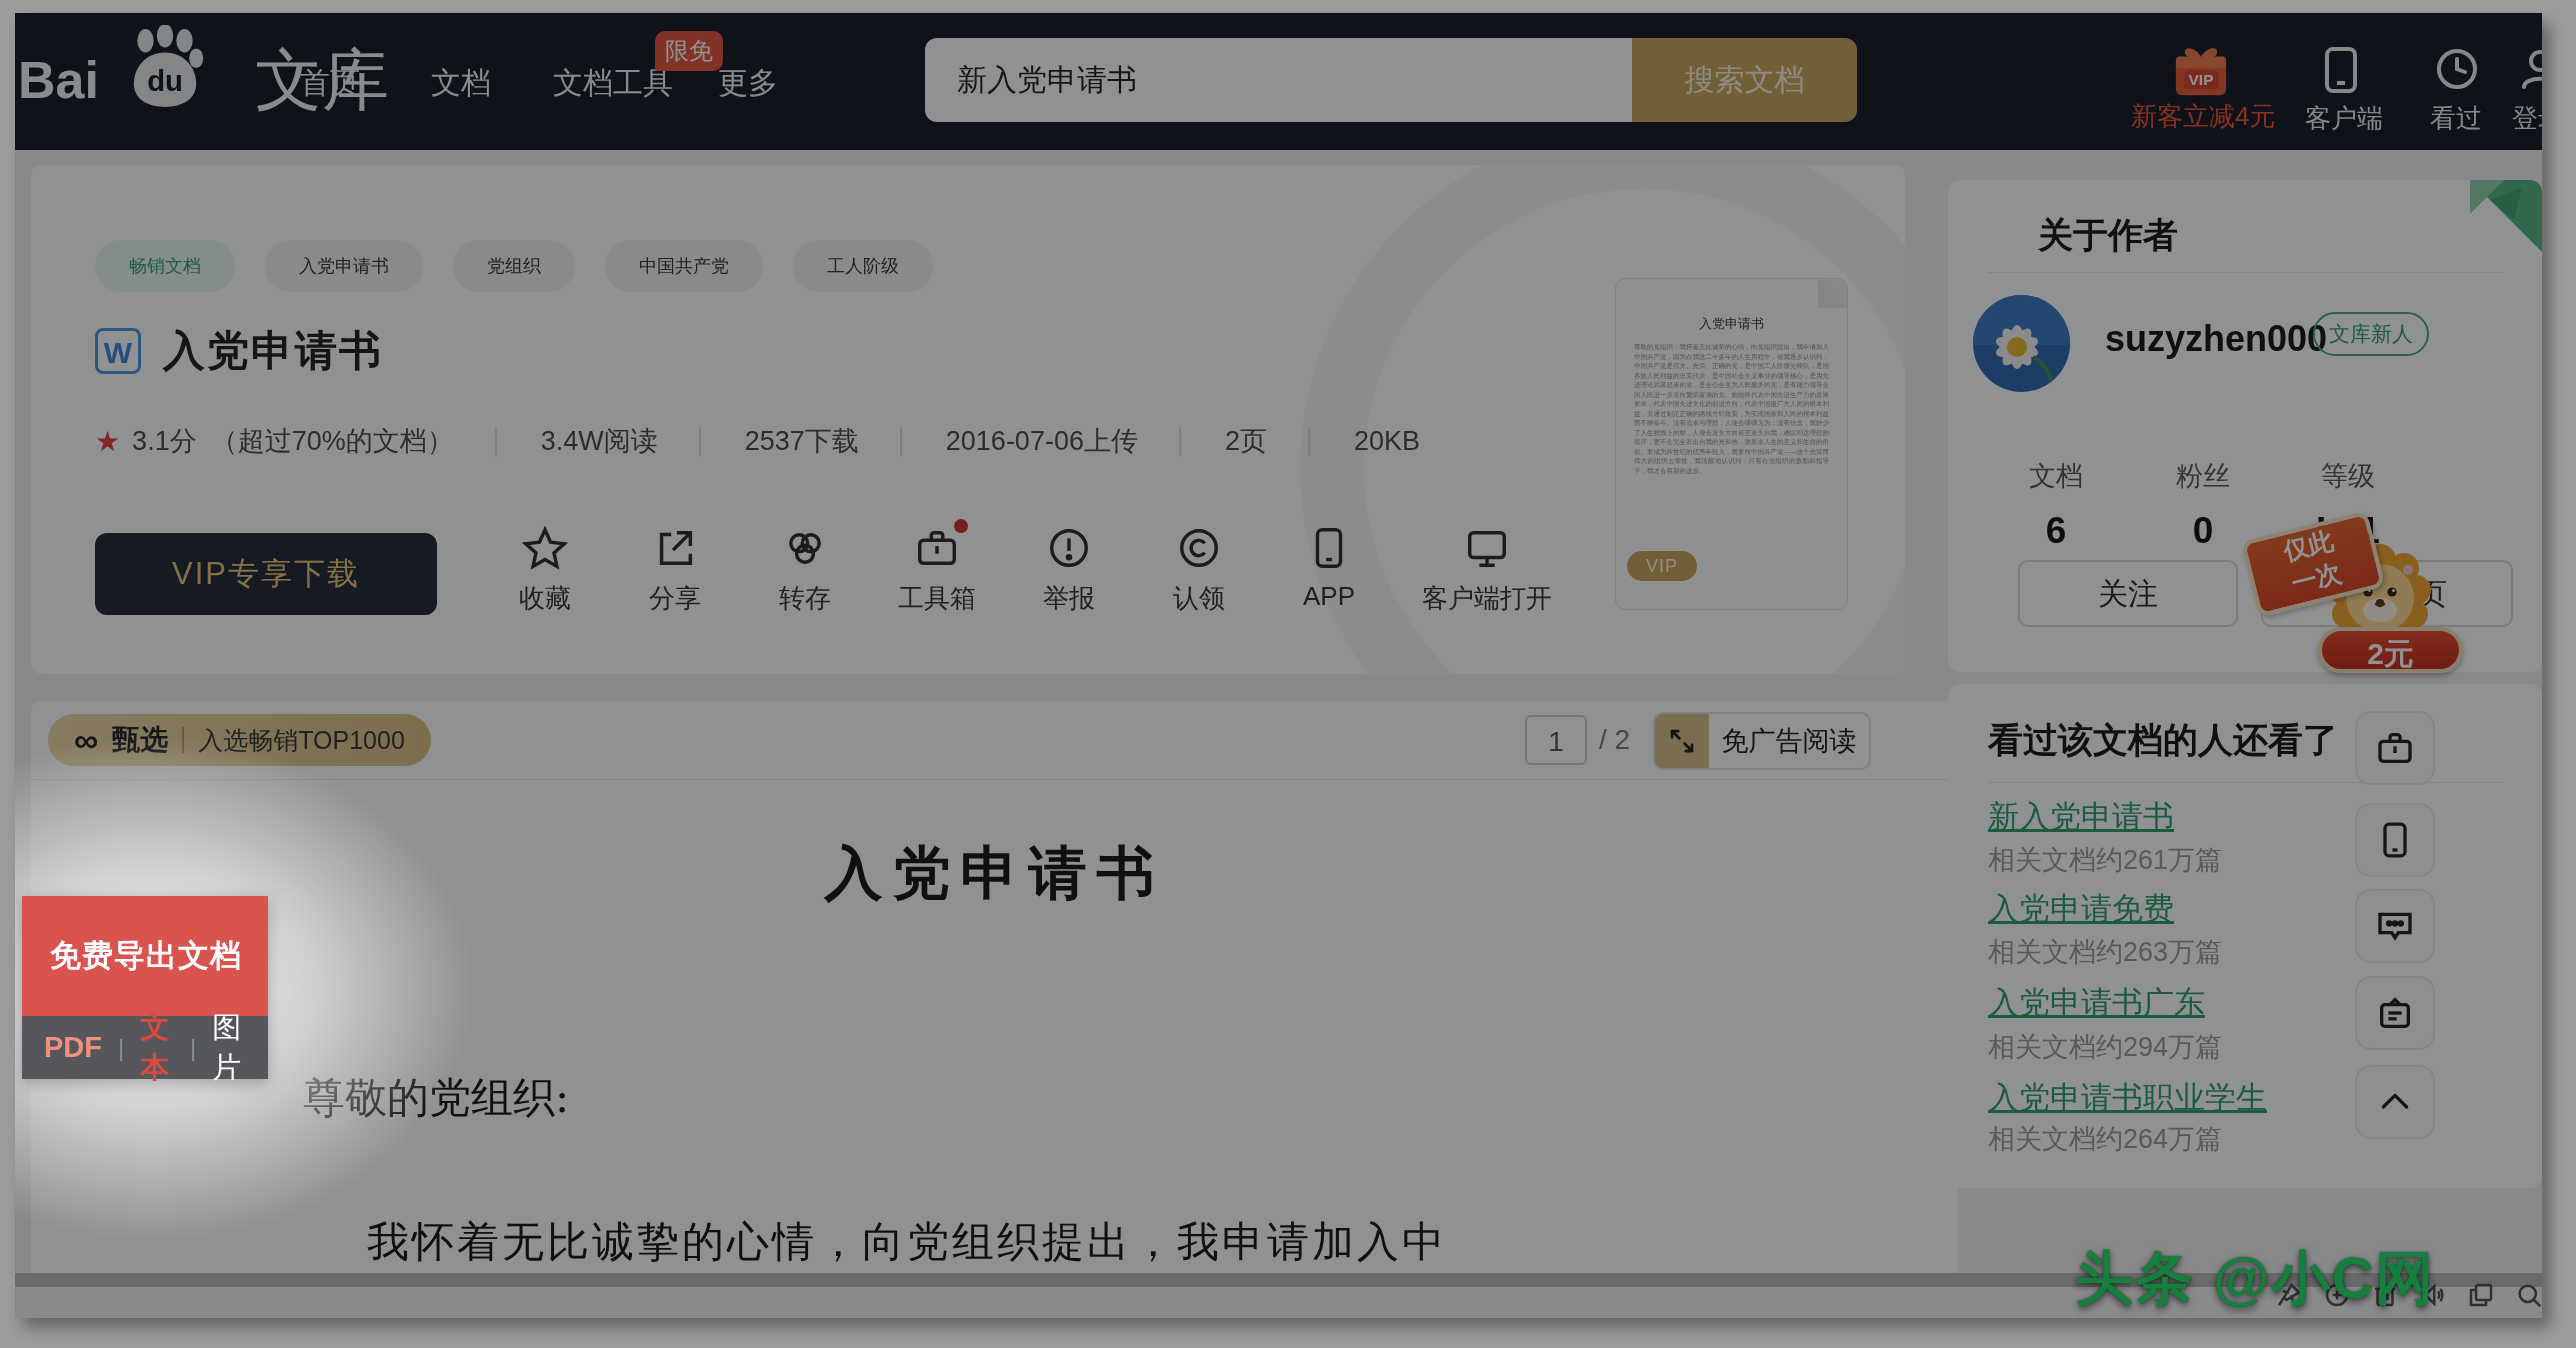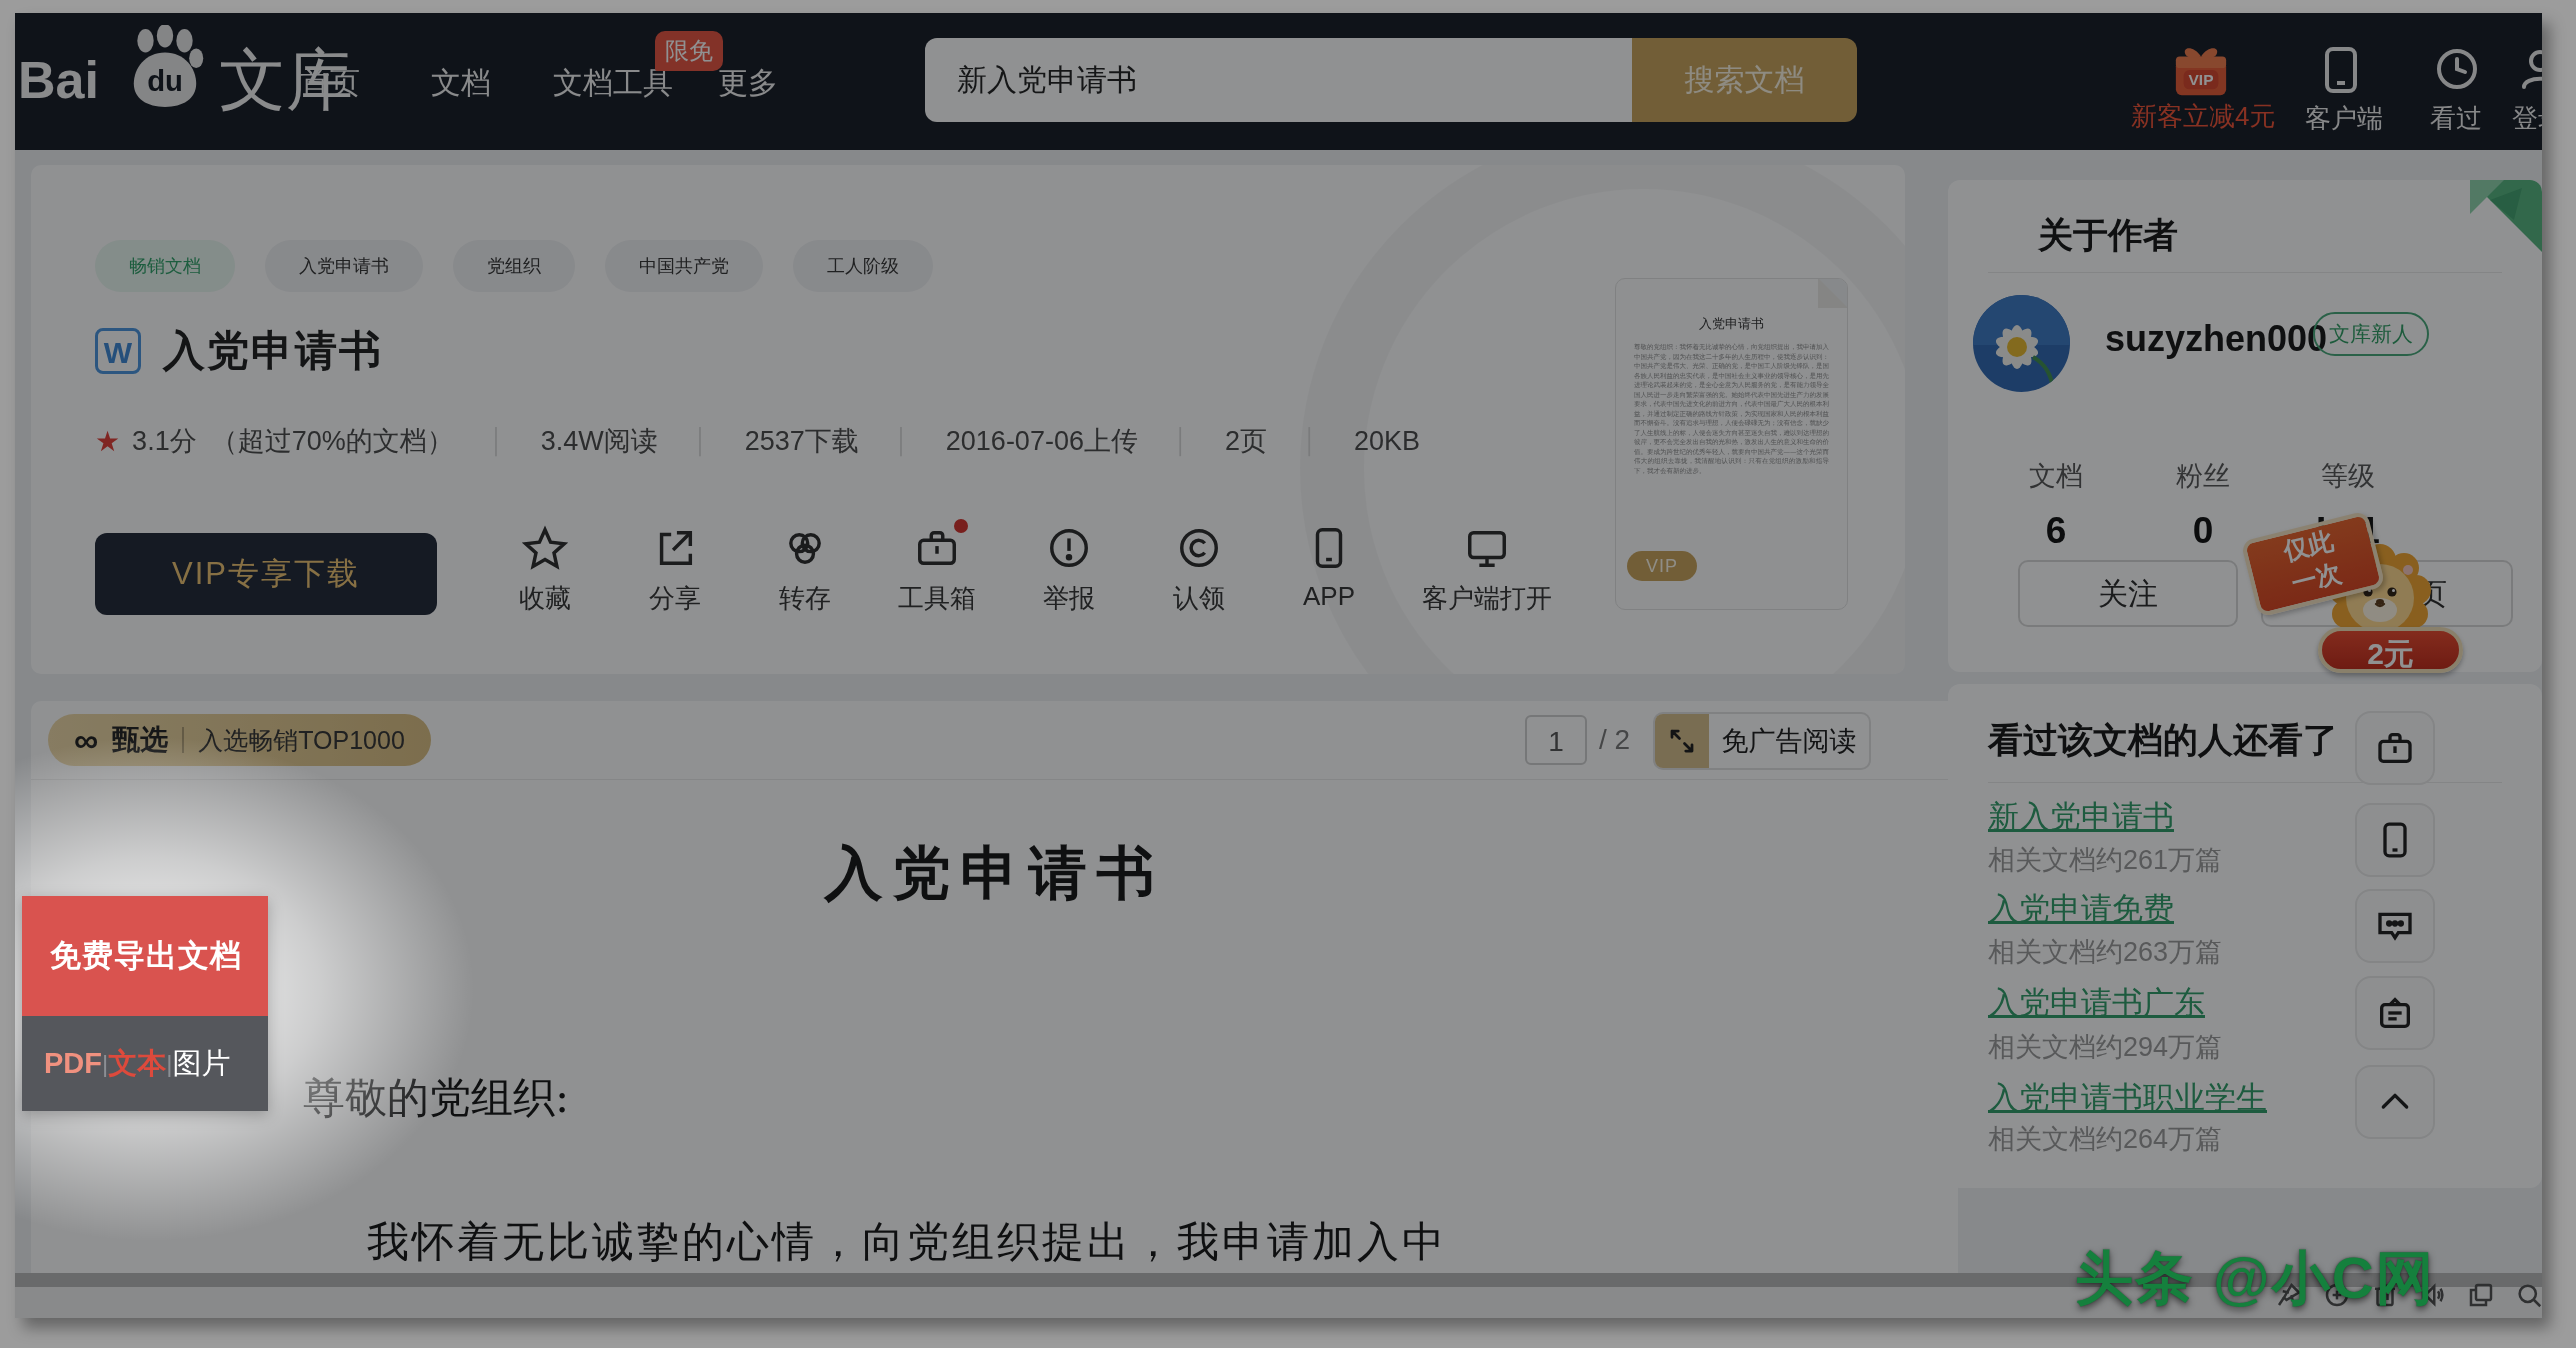--- a/index.html
+++ b/index.html
@@ -103,32 +103,32 @@
   #pagefooter{position:absolute;left:0;top:1274px;width:2527px;height:32px;background:#f3f3f3;}
   #footicons{position:absolute;left:2259px;top:1267px;display:flex;gap:18px;z-index:20;}
   #footicons svg{width:30px;height:30px;stroke:#4f4f4f;fill:none;stroke-width:2;}
   
   #dim{position:absolute;left:0;top:0;width:2527px;height:1305px;background:rgba(8,10,14,0.45);z-index:50;}
   #spot{position:absolute;left:-185px;top:724px;width:644px;height:504px;z-index:51;border-radius:50%;
         background:radial-gradient(closest-side,rgba(255,255,255,0.98),rgba(255,255,255,0.55) 52%,rgba(255,255,255,0) 100%);}
   #exportwidget{position:absolute;left:7px;top:883px;width:246px;z-index:52;box-shadow:0 4px 14px rgba(0,0,0,0.25);}
   #exporttop{height:120px;background:#d9534f;color:#fff;font-size:31px;font-weight:bold;display:flex;align-items:center;
              padding-left:28px;letter-spacing:1px;}
-  #exportbar{height:63px;background:#55575c;display:flex;align-items:center;padding:16px 22px;font-size:29px;}
+  #exportbar{height:63px;background:#55575c;display:flex;align-items:center;padding:0 22px;gap:16px;font-size:29px;}
   #exportbar .psep{color:#8b8f94;font-size:24px;}
   #watermark{position:absolute;left:2060px;top:1227px;z-index:60;color:#15803d;font-size:58px;font-weight:bold;
              letter-spacing:2px;white-space:nowrap;text-shadow:0 3px 7px rgba(0,0,0,0.6),0 0 2px rgba(0,0,0,0.4);}
 </style>
 </head>
 <body>
 
 <div id="page">
 
   <header id="navbar">
-    <div class="abs" style="left:3px;top:34px;display:flex;align-items:flex-end;">
+    <div class="abs" style="left:3px;top:34px;display:flex;align-items:flex-end;gap:36px;">
       <span style="font-size:52px;font-weight:bold;color:#f4f4f4;line-height:66px;">Bai</span>
       <svg class="abs" style="left:108px;top:-22px;width:78px;height:86px;" viewBox="0 0 40 44">
         <ellipse cx="10" cy="8" rx="4.2" ry="6" fill="#e9e9e9"></ellipse>
           <ellipse cx="20" cy="5.5" rx="4.2" ry="6" fill="#e9e9e9"></ellipse>
         <ellipse cx="30" cy="8" rx="4.2" ry="6" fill="#e9e9e9"></ellipse>
           <ellipse cx="36" cy="17" rx="3.6" ry="5" fill="#e9e9e9"></ellipse>
         <path d="M20 14 C10 14 4 22 4 30 C4 38 11 42 20 42 C29 42 36 38 36 30 C36 22 30 14 20 14 Z" fill="#e9e9e9"></path>
         <text x="20" y="34" font-size="15" font-weight="bold" fill="#151a24" text-anchor="middle">du</text>
       </svg>
       <span style="margin-left:120px;font-size:67px;font-weight:normal;color:#f4f4f4;line-height:66px;">文库</span>

